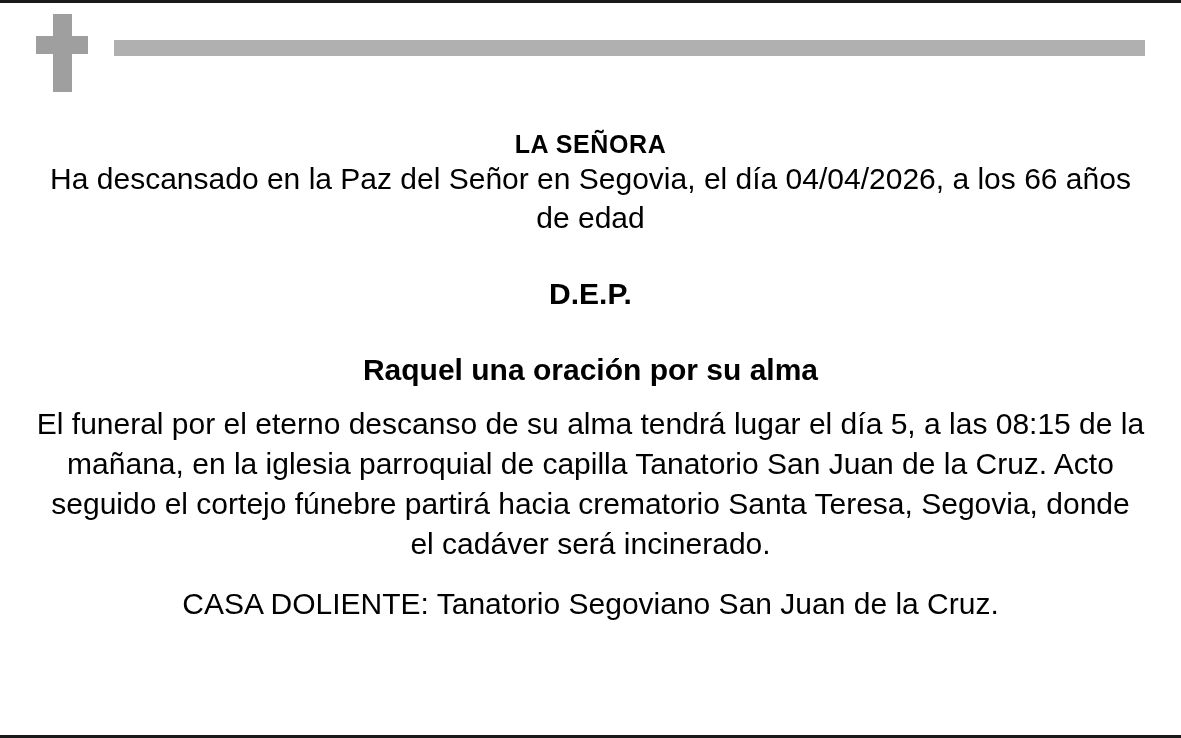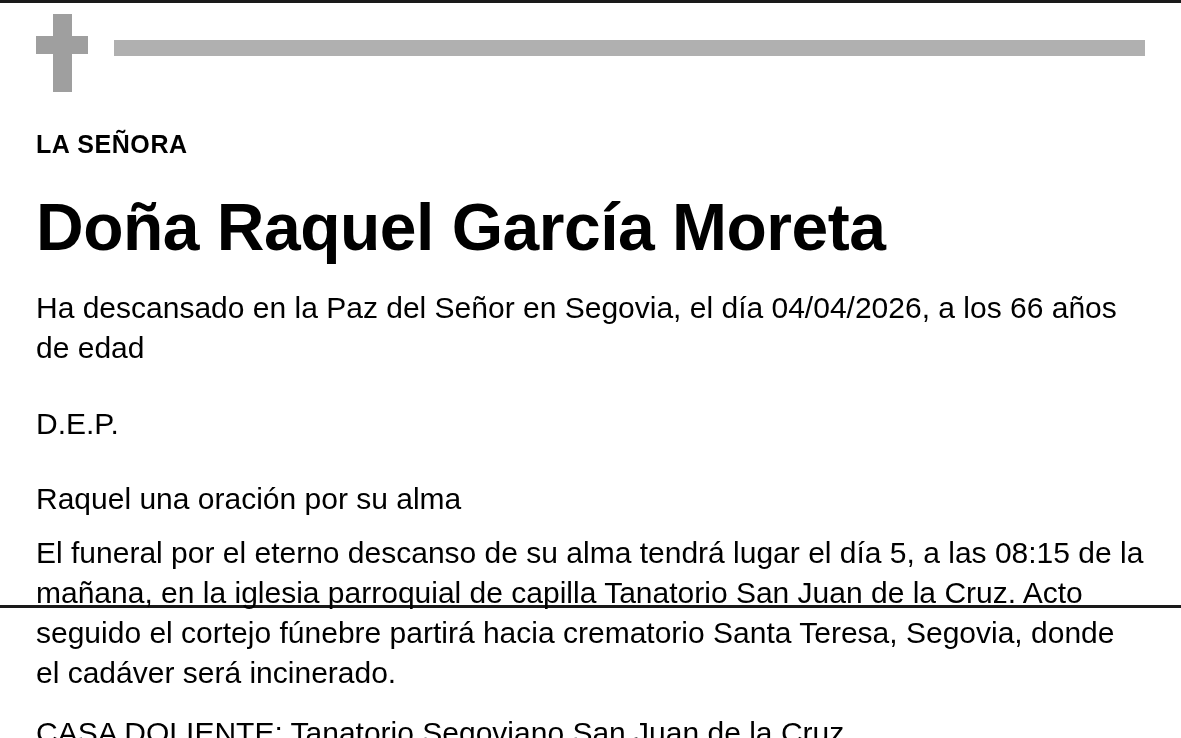--- a/index.html
+++ b/index.html
@@ -12,25 +12,26 @@
     height: 738px;
     font-family: "Liberation Sans", sans-serif;
     color: #000000;
     overflow: hidden;
   }
 
   .obituary {
     position: relative;
     box-sizing: border-box;
     width: 1181px;
-    height: 608px;
+    height: 738px;
     background: #ffffff;
     border-top: 3px solid #1a1a1a;
     border-bottom: 3px solid #1a1a1a;
     padding: 0 36px;
+    text-align: center;
   }
 
   
   .header-band {
     position: relative;
     height: 100px;
     display: flex;
     align-items: center;
   }
   .cross {
@@ -78,21 +79,21 @@
     line-height: 1.05;
     margin: 34px 0 26px 0;
     white-space: nowrap;
   }
   .line {
     font-size: 30px;
     line-height: 1.33;
     margin: 0 0 16px 0;
   }
   .line.bold {
-    font-weight: normal;
+    font-weight: bold;
     margin-top: 36px;
   }
   .line.tight {
     margin-bottom: 14px;
   }
   .line.para {
     margin-bottom: 20px;
   }
   .line.last {
     margin-bottom: 12px;
@@ -106,21 +107,20 @@
   <div class="header-band">
     <div class="cross">
       <div class="bar-v"></div>
       <div class="bar-h"></div>
     </div>
     <div class="rule"></div>
   </div>
 
   <div class="kicker">LA SEÑORA</div>
 
-  <div class="name">Doña Raquel García Moreta</div>
 
   <div class="line tight">Ha descansado en la Paz del Señor en Segovia, el día 04/04/2026, a los 66 años de edad</div>
 
   <div class="line bold tight">D.E.P.</div>
 
 
   <div class="line bold tight">Raquel una oración por su alma</div>
 
   <div class="line para">El funeral por el eterno descanso de su alma tendrá lugar el día 5, a las 08:15 de la mañana, en la iglesia parroquial de capilla Tanatorio San Juan de la Cruz. Acto seguido el cortejo fúnebre partirá hacia crematorio Santa Teresa, Segovia, donde el cadáver será incinerado.</div>
 

